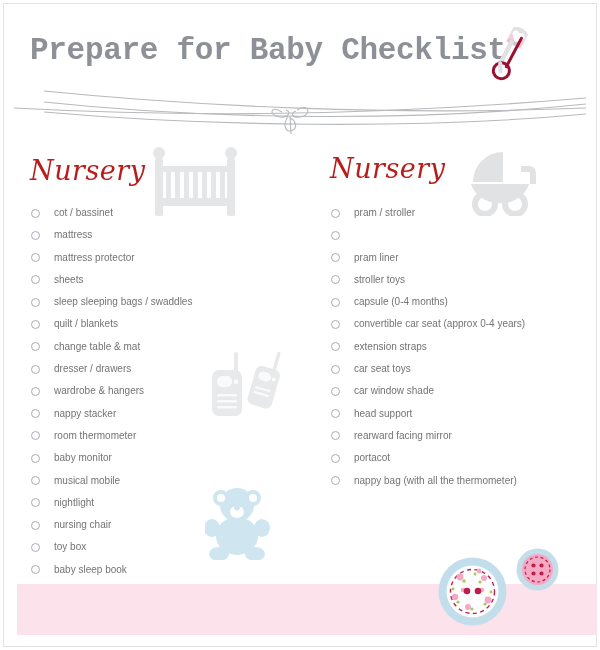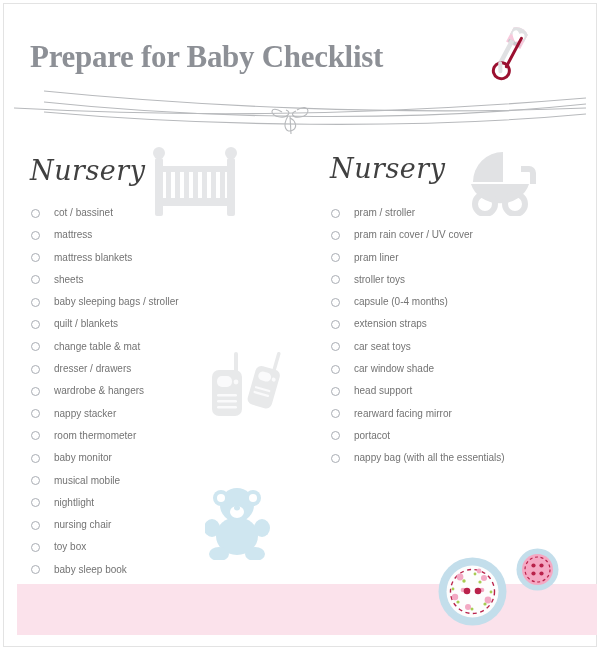--- a/index.html
+++ b/index.html
@@ -21,44 +21,44 @@
     position: absolute;
     left: 3px; top: 3px;
     width: 594px; height: 644px;
     border: 1px solid #e3e3e3;
     pointer-events: none;
   }
 
   
   .title {
     position: absolute;
-    left: 30px; top: 39px;
+    left: 30px; top: 33px;
     font-size: 31px;
     font-weight: bold;
     letter-spacing: -0.3px;
     color: #8d9096;
-    font-family: Liberation Serif, serif;
+    font-family: Liberation Mono, monospace;
     white-space: nowrap;
   }
   .pin-wrap {
     position: absolute;
     left: 478px; top: 20px;
     width: 60px; height: 70px;
   }
 
   .ribbon {
     position: absolute;
     left: 14px; top: 86px;
     width: 572px; height: 48px;
   }
 
   
   .col-head {
     position: absolute;
-    color: #404040;
+    color: #b91c1c;
     font-family: "DejaVu Serif", serif;
     font-style: italic;
     font-size: 27px;
     font-weight: normal;
     letter-spacing: 0.5px;
     white-space: nowrap;
   }
   #head-nursery { left: 30px; top: 155px; }
   #head-travel  { left: 330px; top: 153px; }
 
@@ -232,49 +232,50 @@
         <circle cx="48" cy="14" r="4"></circle>
         <ellipse cx="32" cy="28" rx="7" ry="6"></ellipse>
       </g>
       <ellipse cx="32" cy="24" rx="3" ry="2.4" fill="#CFE6F0"></ellipse>
     </svg>
   </div>
 
   <ul class="list" id="list-nursery">
       <li><span class="box"></span><span>cot / bassinet</span></li>
       <li><span class="box"></span><span>mattress</span></li>
-      <li><span class="box"></span><span>mattress blankets</span></li>
+      <li><span class="box"></span><span>mattress protector</span></li>
       <li><span class="box"></span><span>sheets</span></li>
-      <li><span class="box"></span><span>baby sleeping bags / stroller</span></li>
+      <li><span class="box"></span><span>sleep sleeping bags / swaddles</span></li>
       <li><span class="box"></span><span>quilt / blankets</span></li>
       <li><span class="box"></span><span>change table &amp; mat</span></li>
       <li><span class="box"></span><span>dresser / drawers</span></li>
       <li><span class="box"></span><span>wardrobe &amp; hangers</span></li>
       <li><span class="box"></span><span>nappy stacker</span></li>
       <li><span class="box"></span><span>room thermometer</span></li>
       <li><span class="box"></span><span>baby monitor</span></li>
       <li><span class="box"></span><span>musical mobile</span></li>
       <li><span class="box"></span><span>nightlight</span></li>
       <li><span class="box"></span><span>nursing chair</span></li>
       <li><span class="box"></span><span>toy box</span></li>
       <li><span class="box"></span><span>baby sleep book</span></li>
     </ul>
   <ul class="list" id="list-travel">
       <li><span class="box"></span><span>pram / stroller</span></li>
-      <li><span class="box"></span><span>pram rain cover / UV cover</span></li>
+      <li><span class="box"></span></li>
       <li><span class="box"></span><span>pram liner</span></li>
       <li><span class="box"></span><span>stroller toys</span></li>
       <li><span class="box"></span><span>capsule (0-4 months)</span></li>
+      <li><span class="box"></span><span>convertible car seat (approx 0-4 years)</span></li>
       <li><span class="box"></span><span>extension straps</span></li>
       <li><span class="box"></span><span>car seat toys</span></li>
       <li><span class="box"></span><span>car window shade</span></li>
       <li><span class="box"></span><span>head support</span></li>
       <li><span class="box"></span><span>rearward facing mirror</span></li>
       <li><span class="box"></span><span>portacot</span></li>
-      <li><span class="box"></span><span>nappy bag (with all the essentials)</span></li>
+      <li><span class="box"></span><span>nappy bag (with all the thermometer)</span></li>
     </ul>
 
   <div class="pink-band"></div>
 
   <div class="btn-big">
     <svg width="69" height="69" viewBox="0 0 69 69">
       <circle cx="34.5" cy="34.5" r="34" fill="#C3DEEB"></circle>
       <circle cx="34.5" cy="34.5" r="26" fill="#FDFDFD"></circle>
       <circle cx="34.5" cy="34.5" r="22" fill="none" stroke="#B9214A" stroke-width="1.4" stroke-dasharray="4 3.5"></circle>
       <g fill="#F3A9C4">

